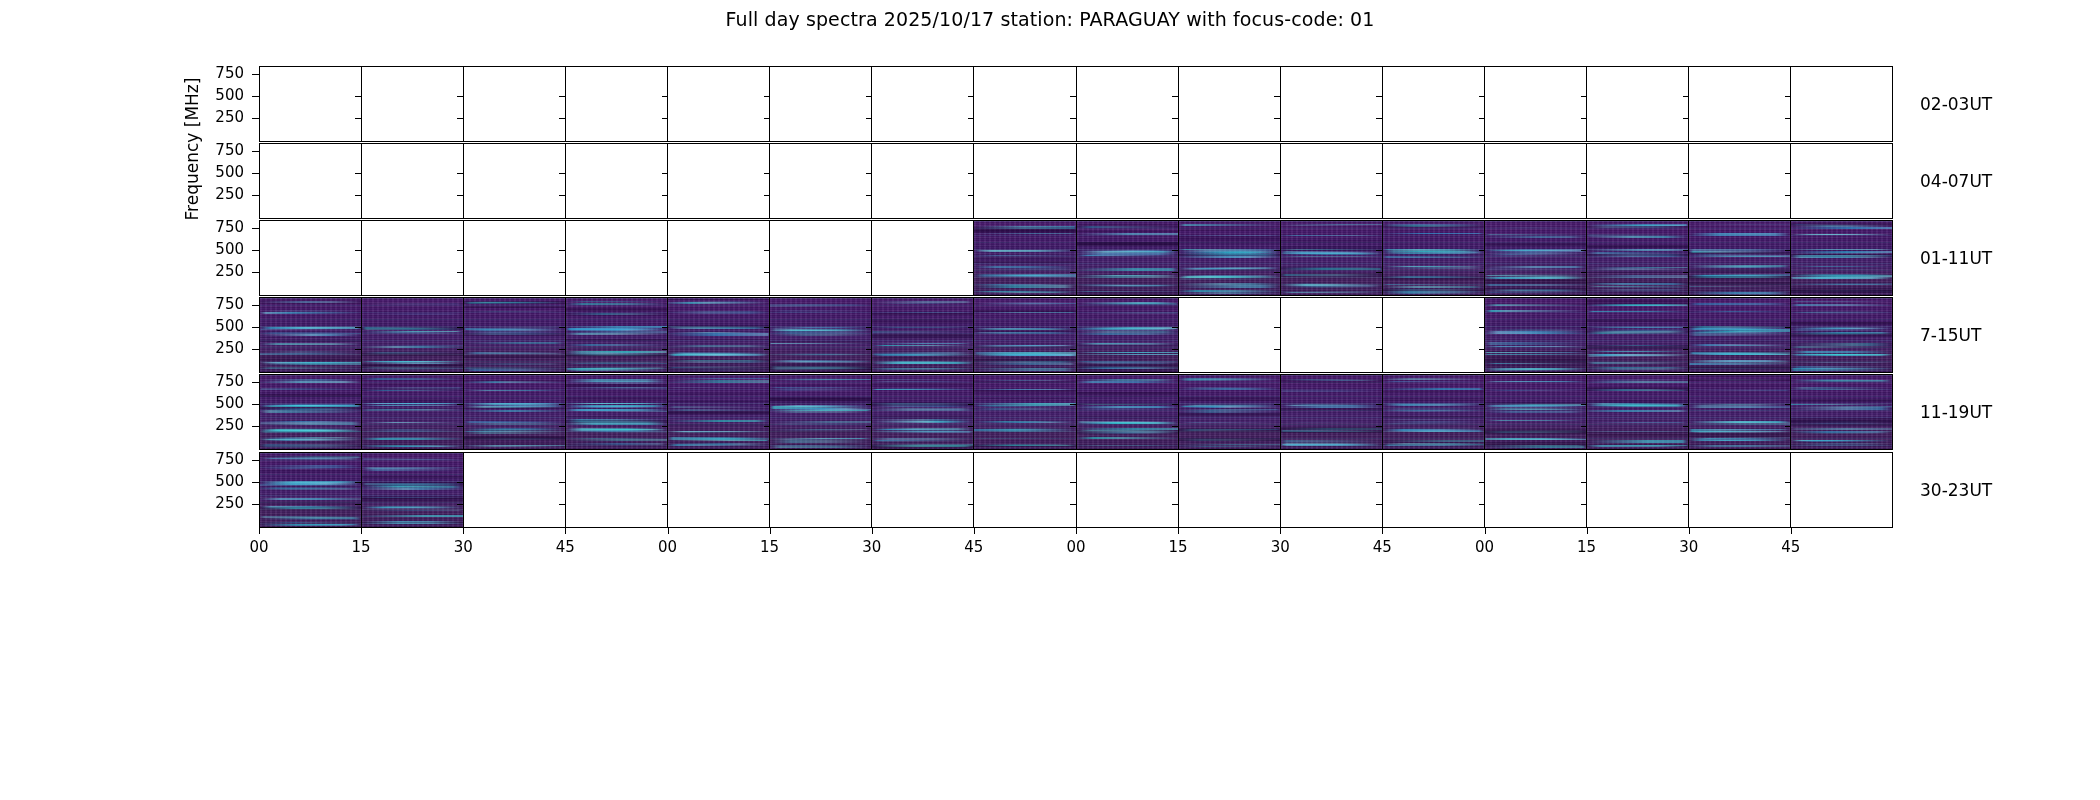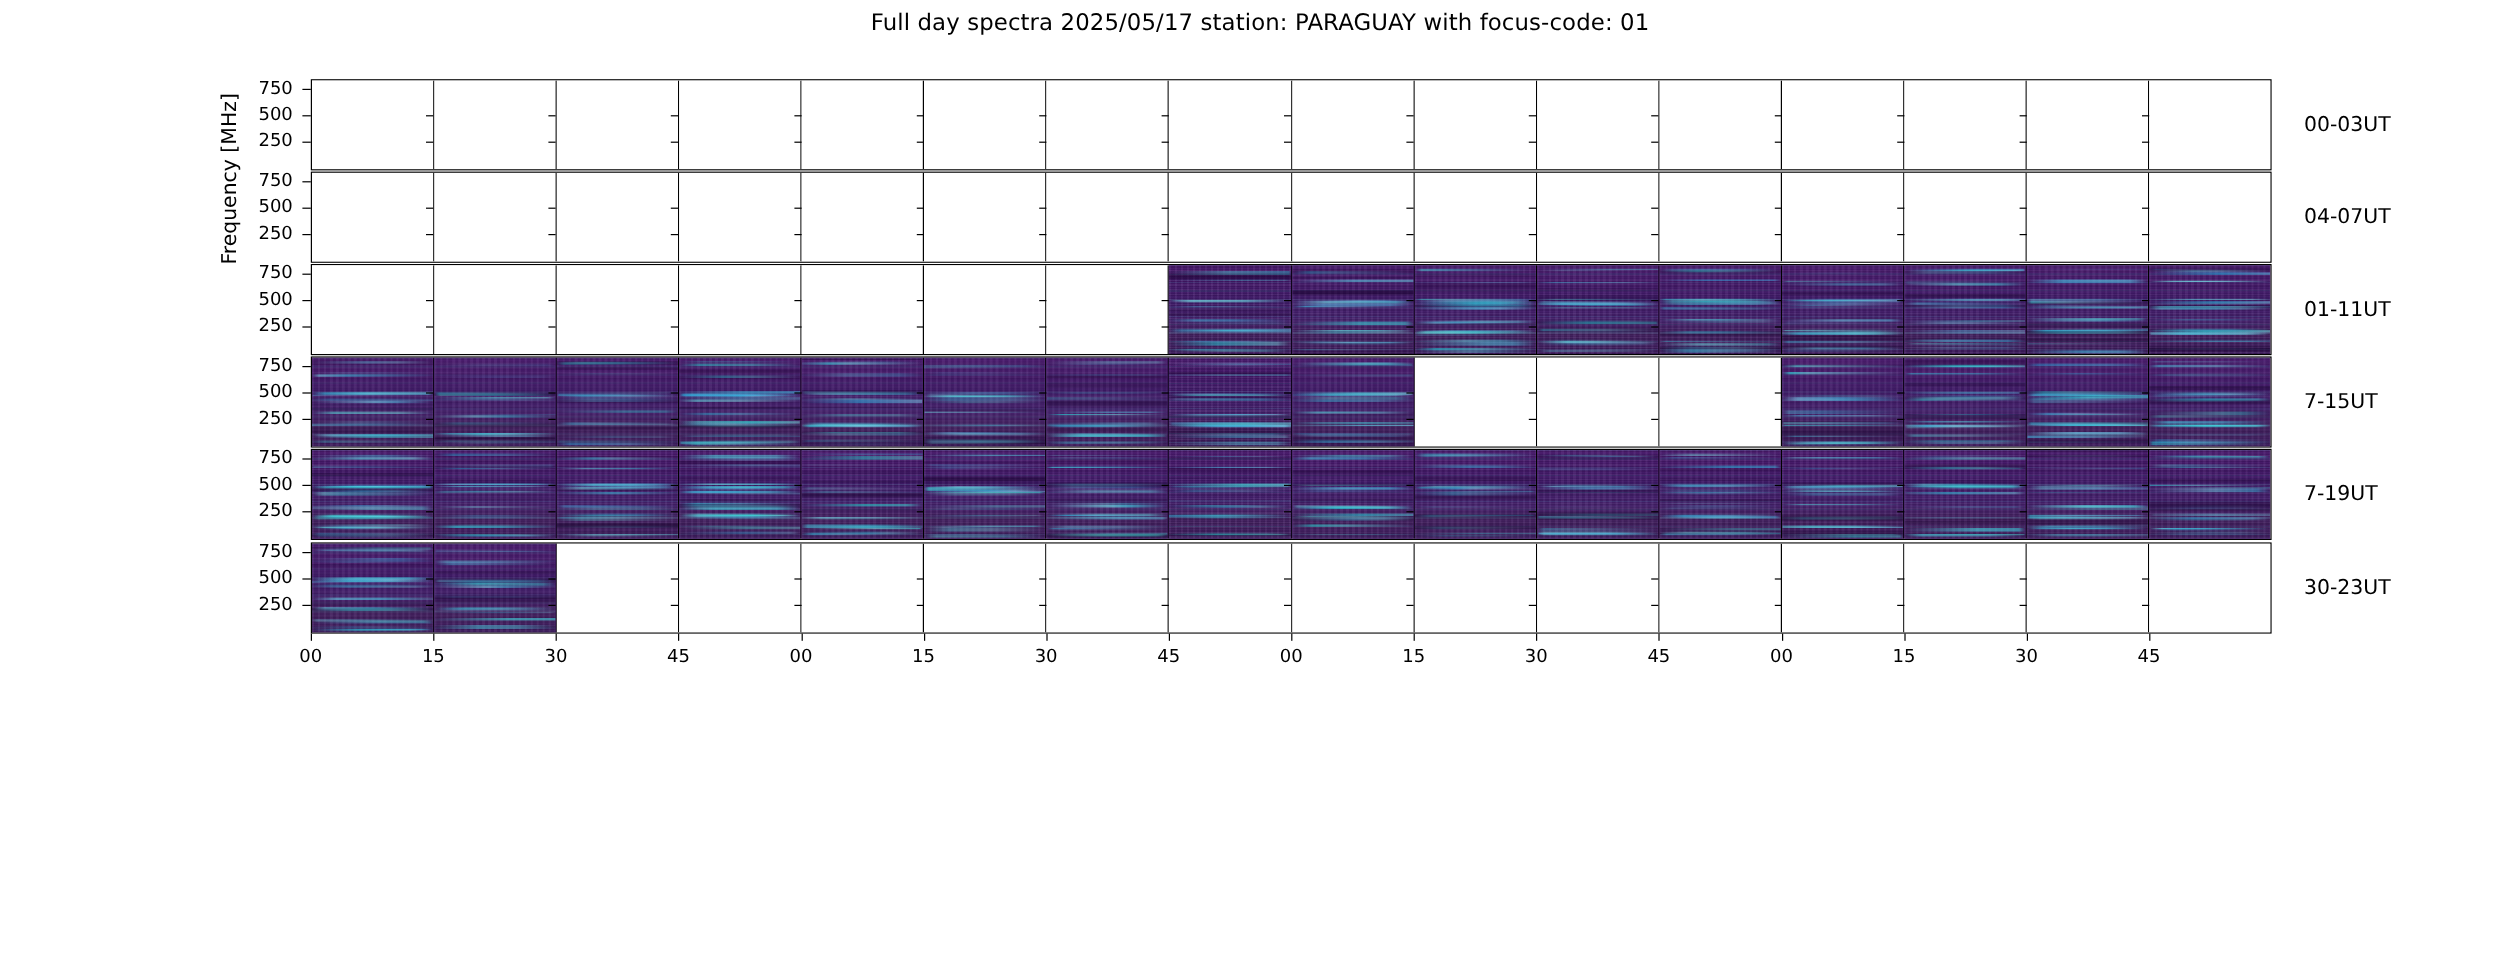--- a/index.html
+++ b/index.html
@@ -36,21 +36,21 @@
   .rowlab{position:absolute;left:1920px;font-size:17px;color:#000;white-space:nowrap;}
 
   .xtick{position:absolute;width:0;height:6px;border-left:1.3px solid #000;}
   .xticklab{position:absolute;font-size:15px;color:#000;text-align:center;width:40px;}
 </style>
 </head>
 <body>
 
 <div id="fig">
 
-  <div id="title">Full day spectra 2025/05/17 station: PARAGUAY with focus-code: 01</div>
+  <div id="title">Full day spectra 2025/10/17 station: PARAGUAY with focus-code: 01</div>
 
   <div id="ylabel">Frequency [MHz]</div>
 
   <div id="rows-container">
       <div class="row" style="top: 66px; height: 76px;">
         <div class="cells">
           <div class="cell empty"></div>
           <div class="cell empty"></div>
           <div class="cell empty"></div>
           <div class="cell empty"></div>
@@ -1460,25 +1460,25 @@
       <div class="innertick" style="left: 1070px; top: 504.06px;"></div>
       <div class="innertick" style="left: 1172.12px; top: 504.06px;"></div>
       <div class="innertick" style="left: 1274.25px; top: 504.06px;"></div>
       <div class="innertick" style="left: 1376.38px; top: 504.06px;"></div>
       <div class="innertick" style="left: 1478.5px; top: 504.06px;"></div>
       <div class="innertick" style="left: 1580.62px; top: 504.06px;"></div>
       <div class="innertick" style="left: 1682.75px; top: 504.06px;"></div>
       <div class="innertick" style="left: 1784.88px; top: 504.06px;"></div>
     </div>
   <div id="rowlabels-container">
-      <div class="rowlab" style="top: 94px;">00-03UT</div>
+      <div class="rowlab" style="top: 94px;">02-03UT</div>
       <div class="rowlab" style="top: 171px;">04-07UT</div>
       <div class="rowlab" style="top: 248px;">01-11UT</div>
       <div class="rowlab" style="top: 325px;">7-15UT</div>
-      <div class="rowlab" style="top: 402px;">7-19UT</div>
+      <div class="rowlab" style="top: 402px;">11-19UT</div>
       <div class="rowlab" style="top: 480px;">30-23UT</div>
     </div>
   <div id="xaxis-container">
       <div class="xtick" style="left: 259px; top: 528px;"></div>
       <div class="xticklab" style="left: 239px; top: 538px;">00</div>
       <div class="xtick" style="left: 361.125px; top: 528px;"></div>
       <div class="xticklab" style="left: 341.125px; top: 538px;">15</div>
       <div class="xtick" style="left: 463.25px; top: 528px;"></div>
       <div class="xticklab" style="left: 443.25px; top: 538px;">30</div>
       <div class="xtick" style="left: 565.375px; top: 528px;"></div>

